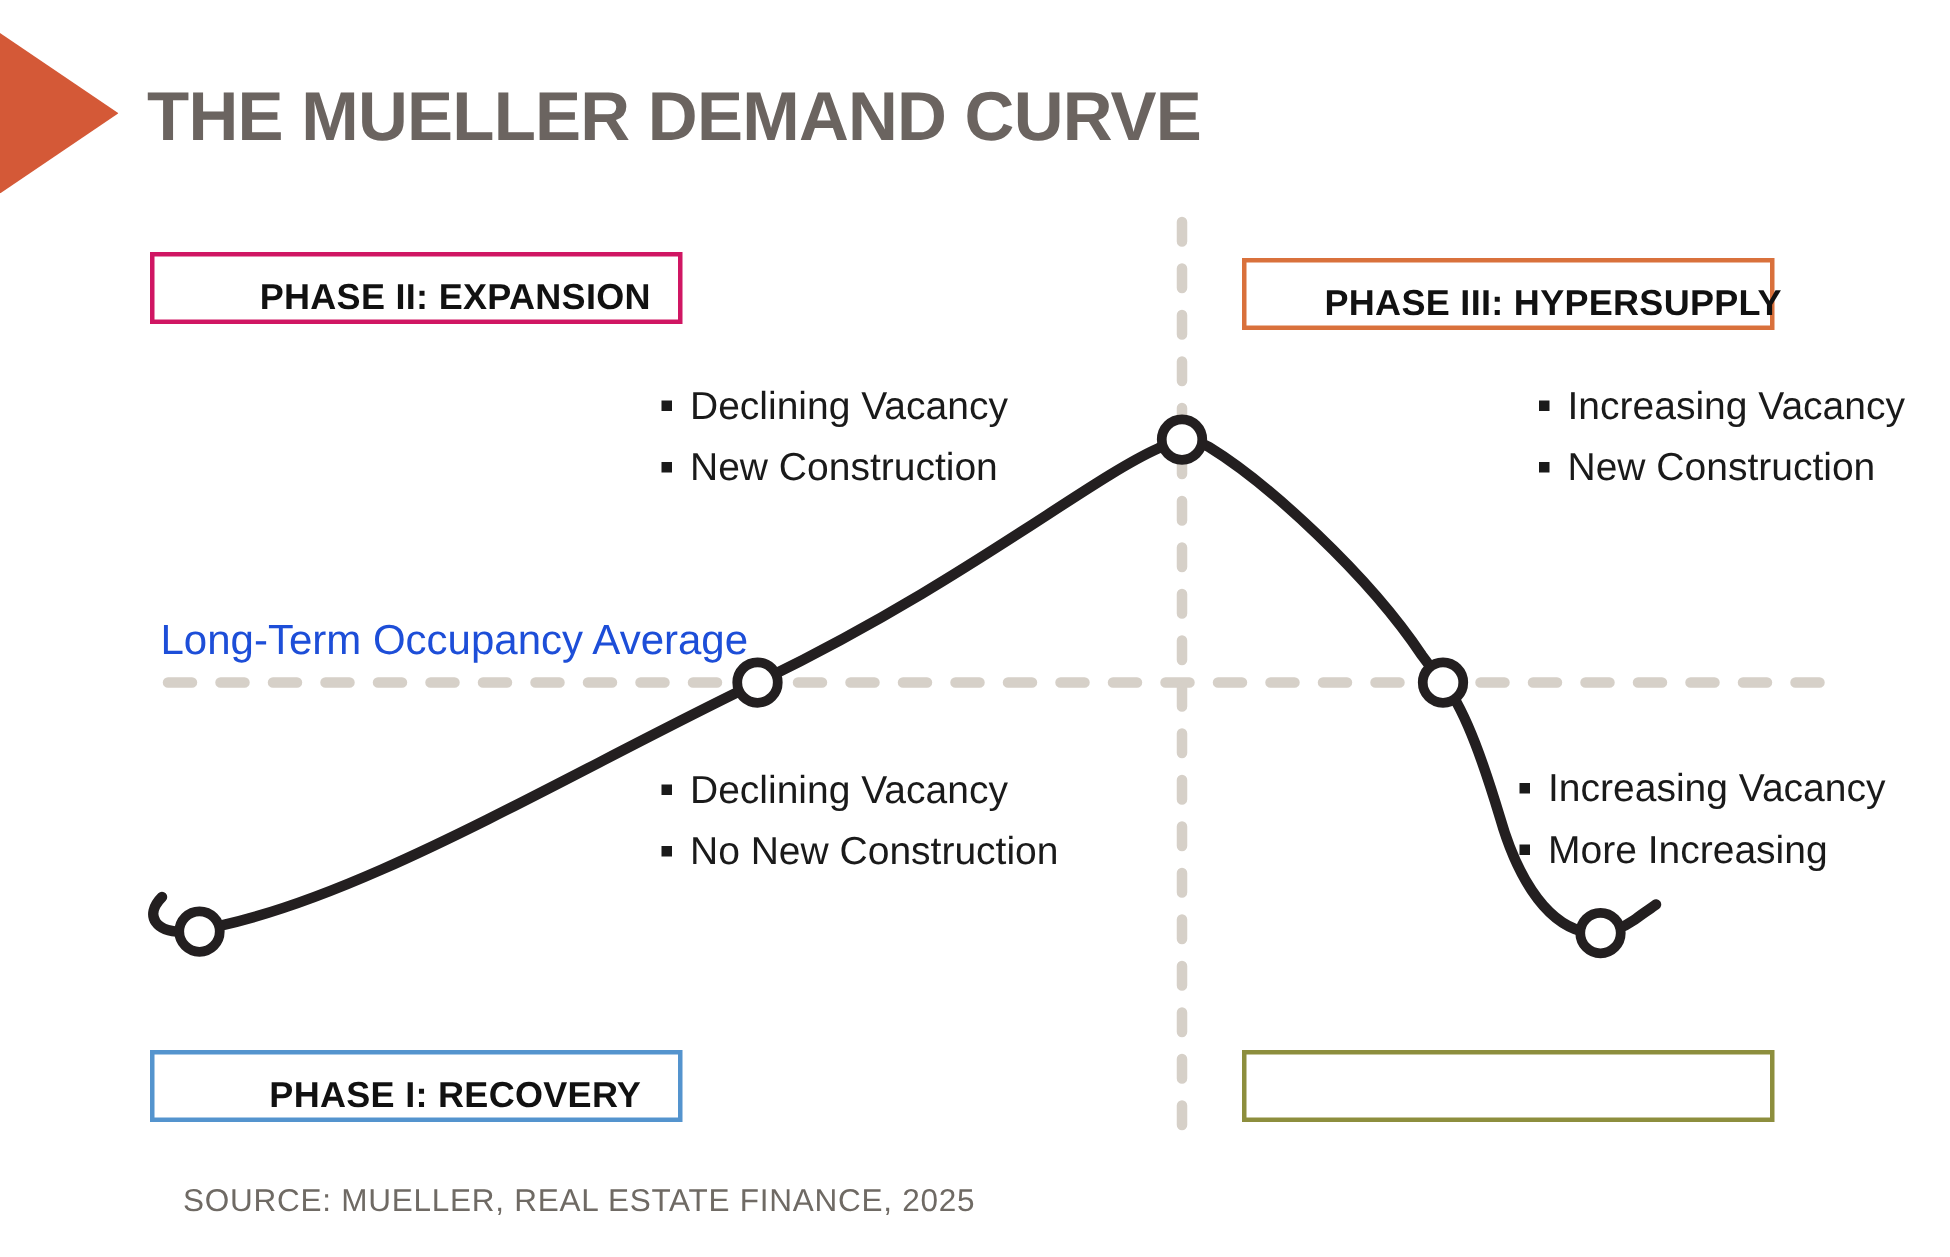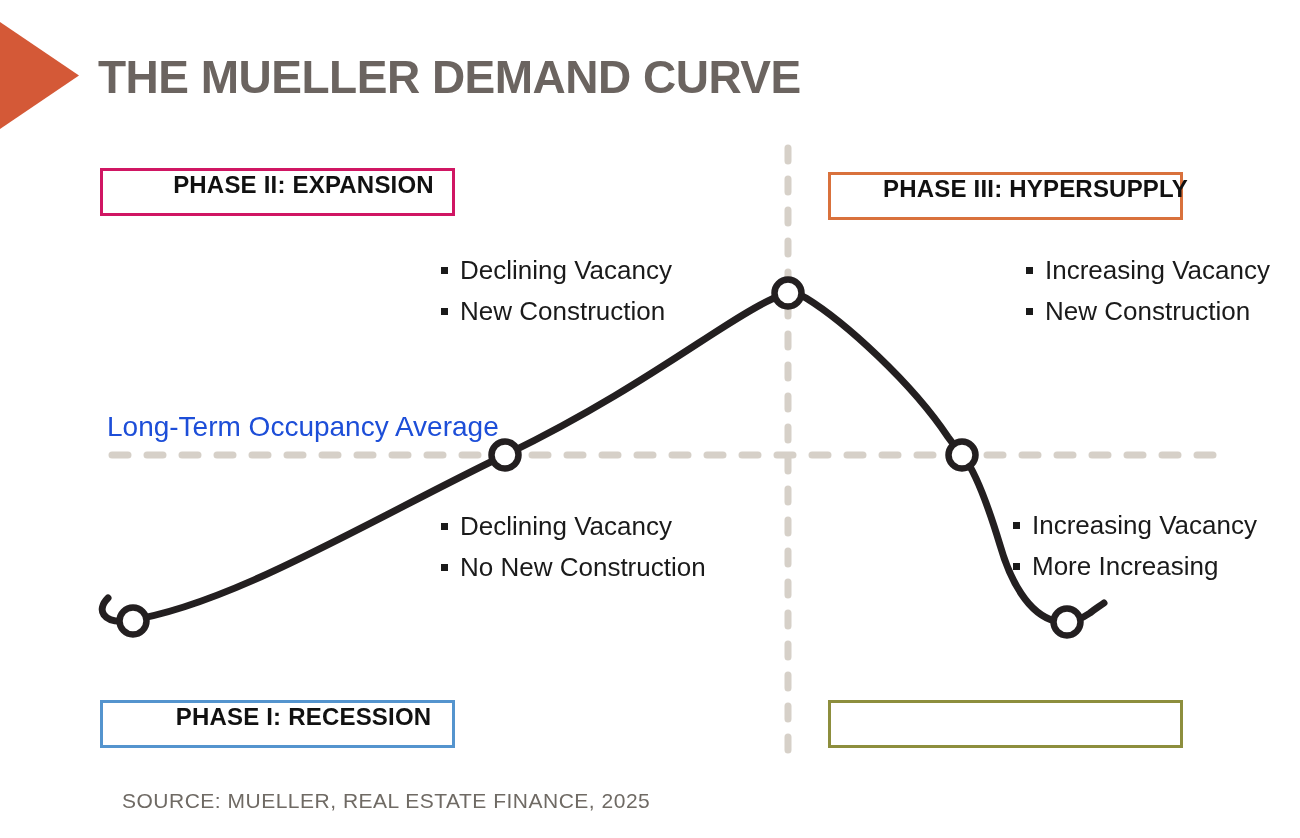--- a/index.html
+++ b/index.html
@@ -52,21 +52,21 @@
   .marker { fill: #ffffff; stroke: var(--c, #231F20); stroke-width: 6.5; }
 
   
   .phase {
     position: absolute;
     width: 355px; height: 48px;
     box-sizing: border-box;
     border: 3px solid var(--c, #333);
     background: #ffffff;
     display: flex;
-    align-items: flex-start;
+    align-items: flex-end;
   }
   .phase-block { width: 52px; background: var(--c, #333); flex: none; }
   .phase-label {
     flex: 1;
     display: flex; align-items: center; justify-content: center;
     font-size: 24px; font-weight: 700; color: #111111;
     letter-spacing: 0.2px; white-space: nowrap;
   }
   .p2 { left: 100px; top: 168px; }
   .p3 { left: 828px; top: 172px; }
@@ -128,21 +128,21 @@
     <div class="phase-label">PHASE II: EXPANSION</div>
   </div>
 
   <div class="phase p3" style="--c: #D9713C;">
     <div class="phase-block"></div>
     <div class="phase-label">PHASE III: HYPERSUPPLY</div>
   </div>
 
   <div class="phase p1" style="--c: #5494CE;">
     <div class="phase-block"></div>
-    <div class="phase-label">PHASE I: RECESSION</div>
+    <div class="phase-label">PHASE I: RECOVERY</div>
   </div>
 
   <div class="phase p4" style="--c: #8D8E3D;">
     <div class="phase-block"></div>
   </div>
 
   <div class="annot tl">
     <div class="row">
       <span class="bullet"></span>
       <span>Declining Vacancy</span>

